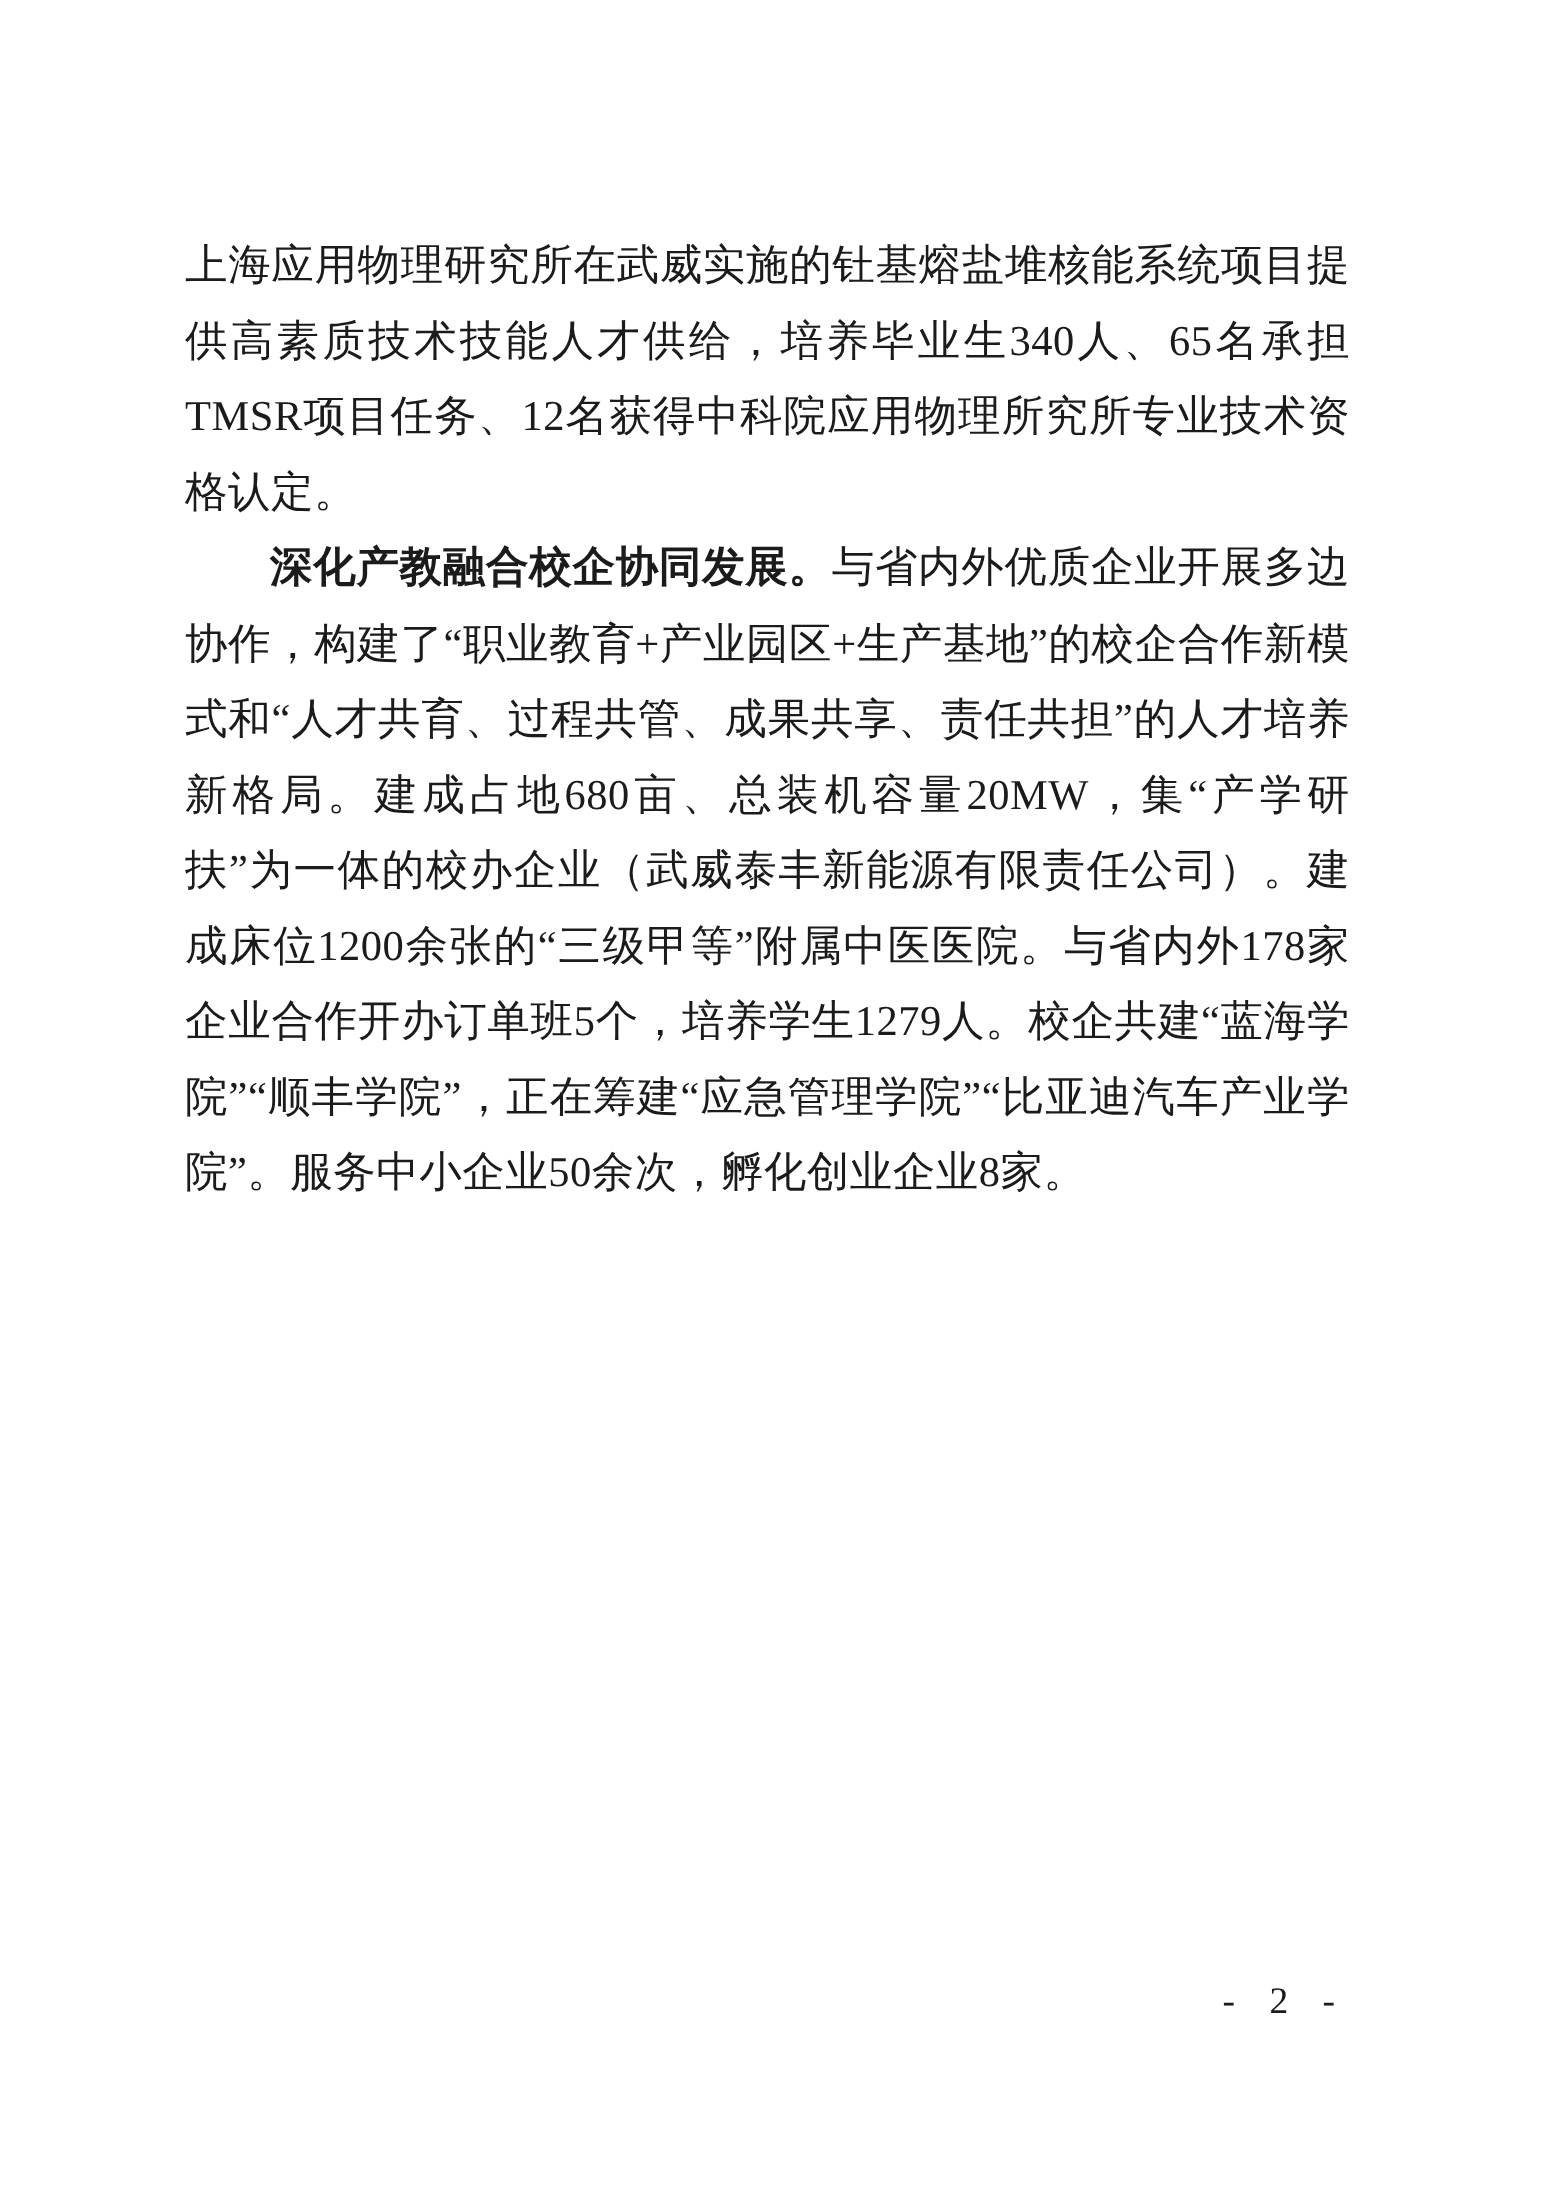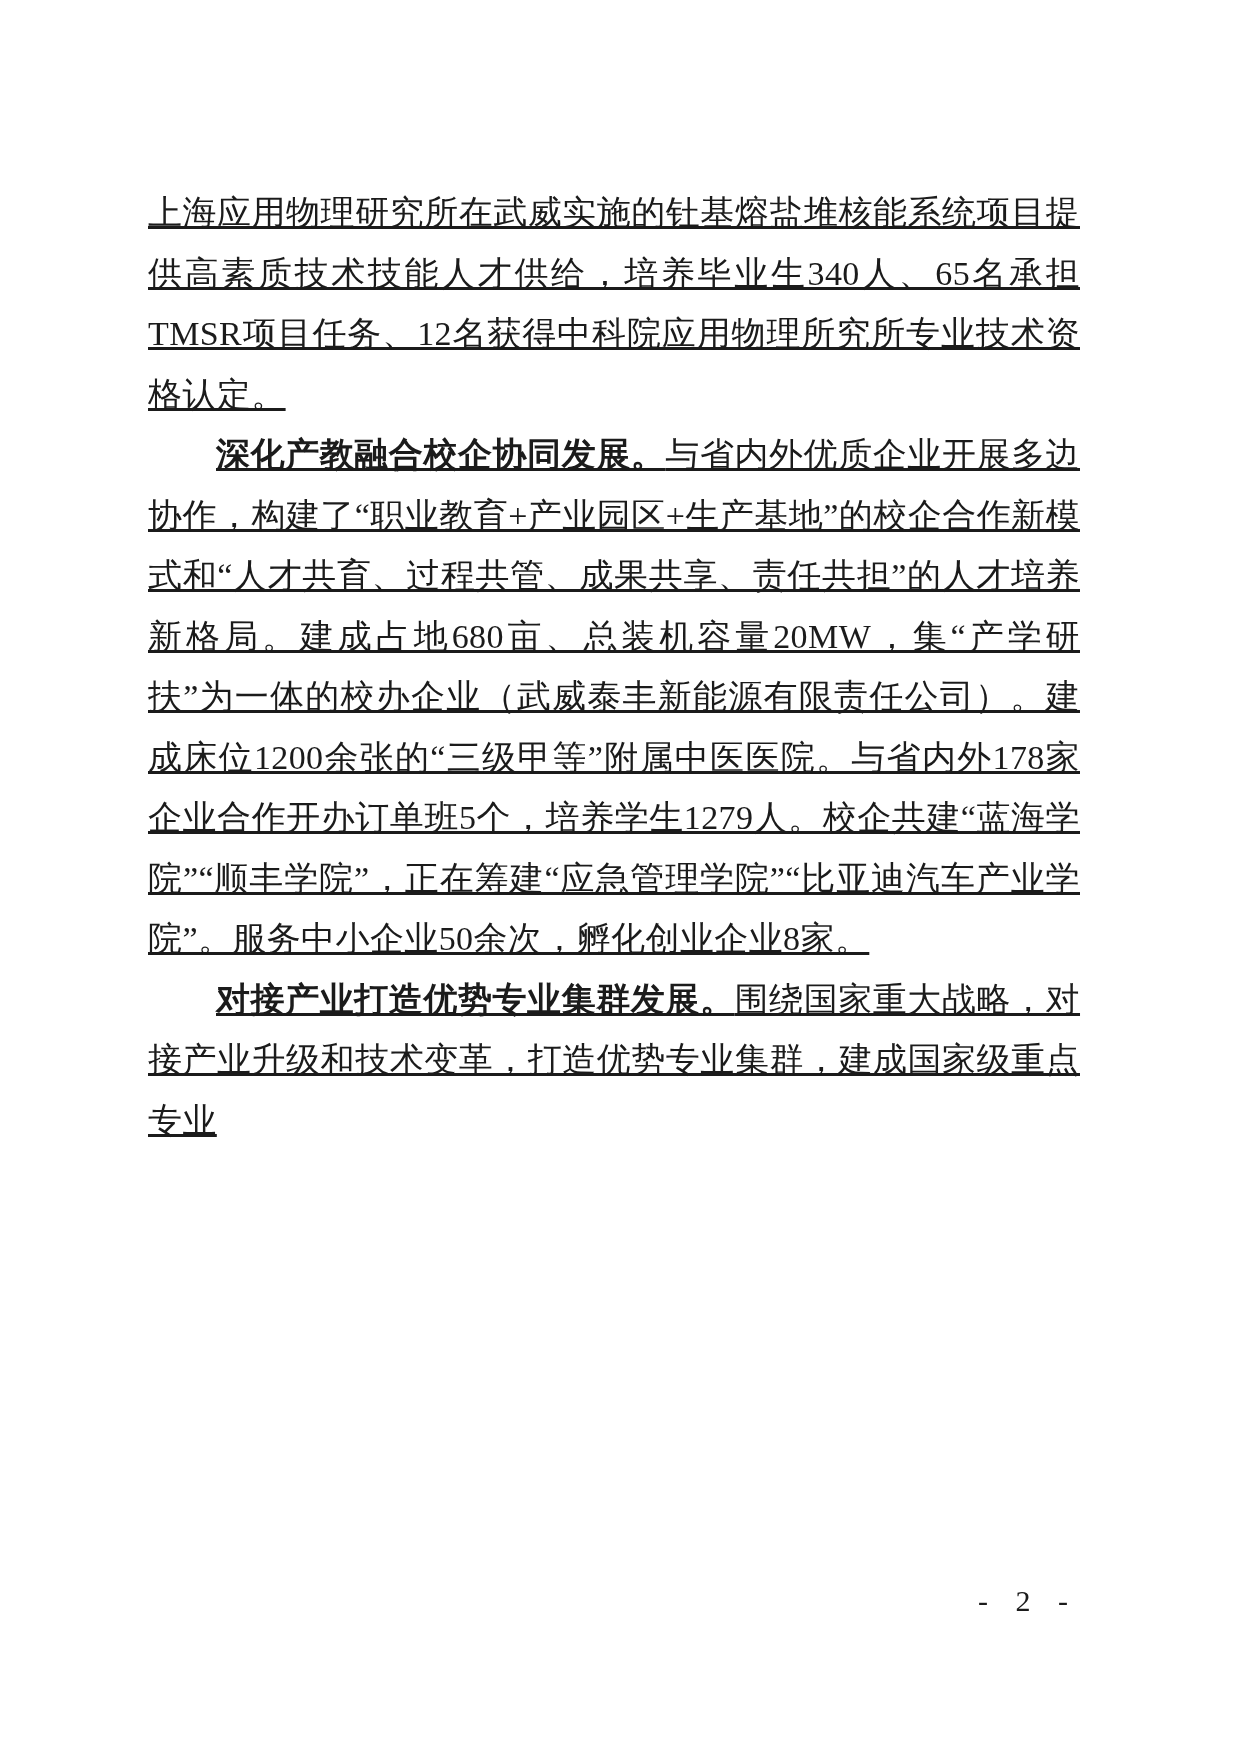--- a/index.html
+++ b/index.html
@@ -23,21 +23,20 @@
     width: 932px;
     font-size: 34px;
     line-height: 60.5px;
     text-align: justify;
     text-justify: inter-ideograph;
     letter-spacing: 0.4px;
   }
   .doc-body p {
     margin: 0;
     padding: 0;
-    text-decoration: underline;
   }
   .doc-body p.indented {
     text-indent: 2em;
   }
   .para-lead {
     font-weight: bold;
   }
   .page-number {
     position: absolute;
     top: 1582px;
@@ -50,16 +49,15 @@
     white-space: nowrap;
   }
 </style>
 </head>
 <body>
 
 <div class="doc-page">
   <div class="doc-body" id="doc-body">
       <p><span>上海应用物理研究所在武威实施的钍基熔盐堆核能系统项目提供高素质技术技能人才供给，培养毕业生340人、65名承担TMSR项目任务、12名获得中科院应用物理所究所专业技术资格认定。</span></p>
       <p class="indented"><span class="para-lead">深化产教融合校企协同发展。</span><span>与省内外优质企业开展多边协作，构建了“职业教育+产业园区+生产基地”的校企合作新模式和“人才共育、过程共管、成果共享、责任共担”的人才培养新格局。建成占地680亩、总装机容量20MW，集“产学研扶”为一体的校办企业（武威泰丰新能源有限责任公司）。建成床位1200余张的“三级甲等”附属中医医院。与省内外178家企业合作开办订单班5个，培养学生1279人。校企共建“蓝海学院”“顺丰学院”，正在筹建“应急管理学院”“比亚迪汽车产业学院”。服务中小企业50余次，孵化创业企业8家。</span></p>
-      <p class="indented"><span class="para-lead">对接产业打造优势专业集群发展。</span><span>围绕国家重大战略，对接产业升级和技术变革，打造优势专业集群，建成国家级重点专业</span></p>
     </div>
   <div class="page-number">- 2 -</div>
 </div>
 
 </body></html>

